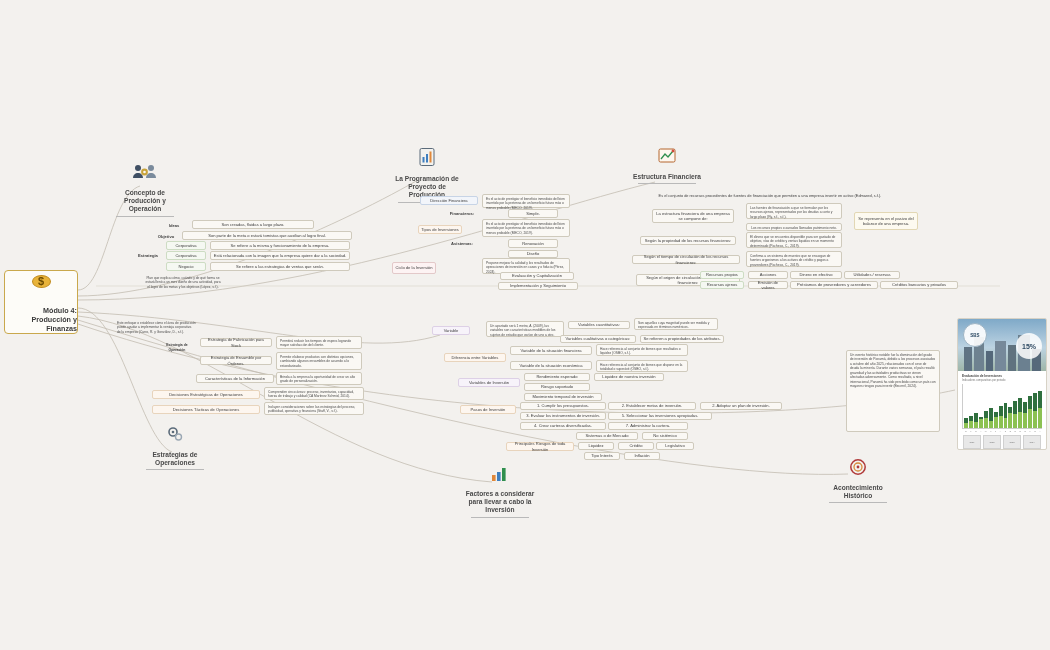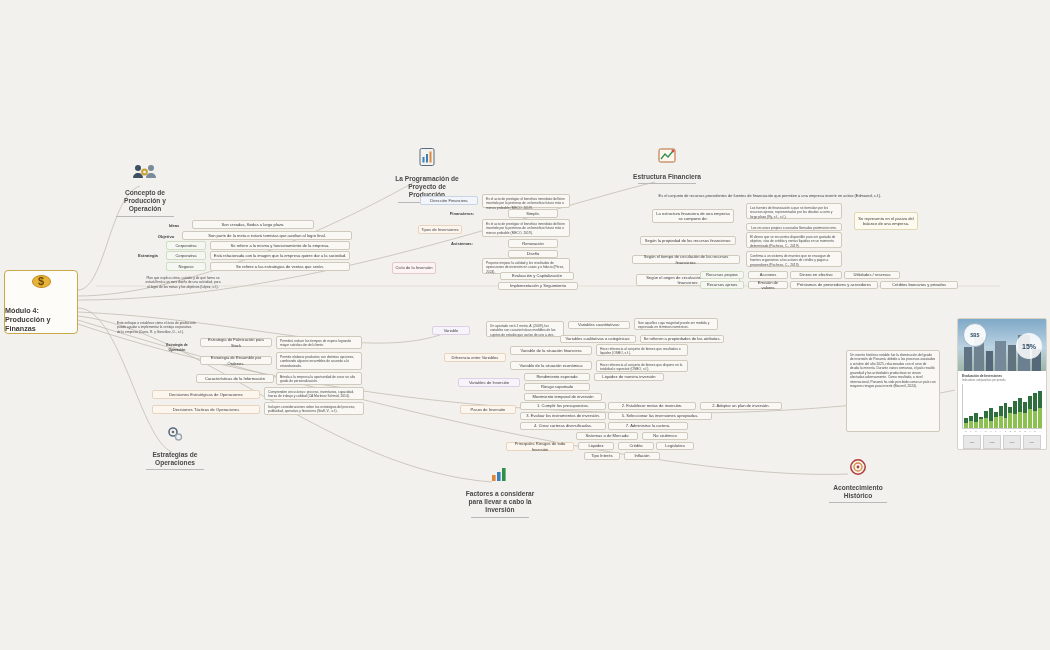--- a/index.html
+++ b/index.html
@@ -22,21 +22,21 @@
     padding-top:4px;
   }
   .root .coin{
     width:17px;height:17px;border-radius:50%;
     background:#e8b33a;border:1px solid #c08b1e;
     display:flex;align-items:center;justify-content:center;
     font-size:11px;color:#6b4a00;font-weight:bold;line-height:1;
   }
   .root .rlabel{
     margin-top:18px;font-size:7.2px;font-weight:bold;color:#3b3b3b;
-    text-align:left;line-height:1.25;
+    text-align:right;line-height:1.25;
   }
 
   
   .branch-head{display:flex;flex-direction:column;align-items:center;}
   .branch-head .icon{margin-bottom:4px;}
   .branch-head .title{
     font-size:6.6px;font-weight:bold;color:#4a4a4a;text-align:center;
     line-height:1.25;
   }
   .hr-line{border-top:1px solid #b9b9b9;width:58px;margin-top:2px;}

